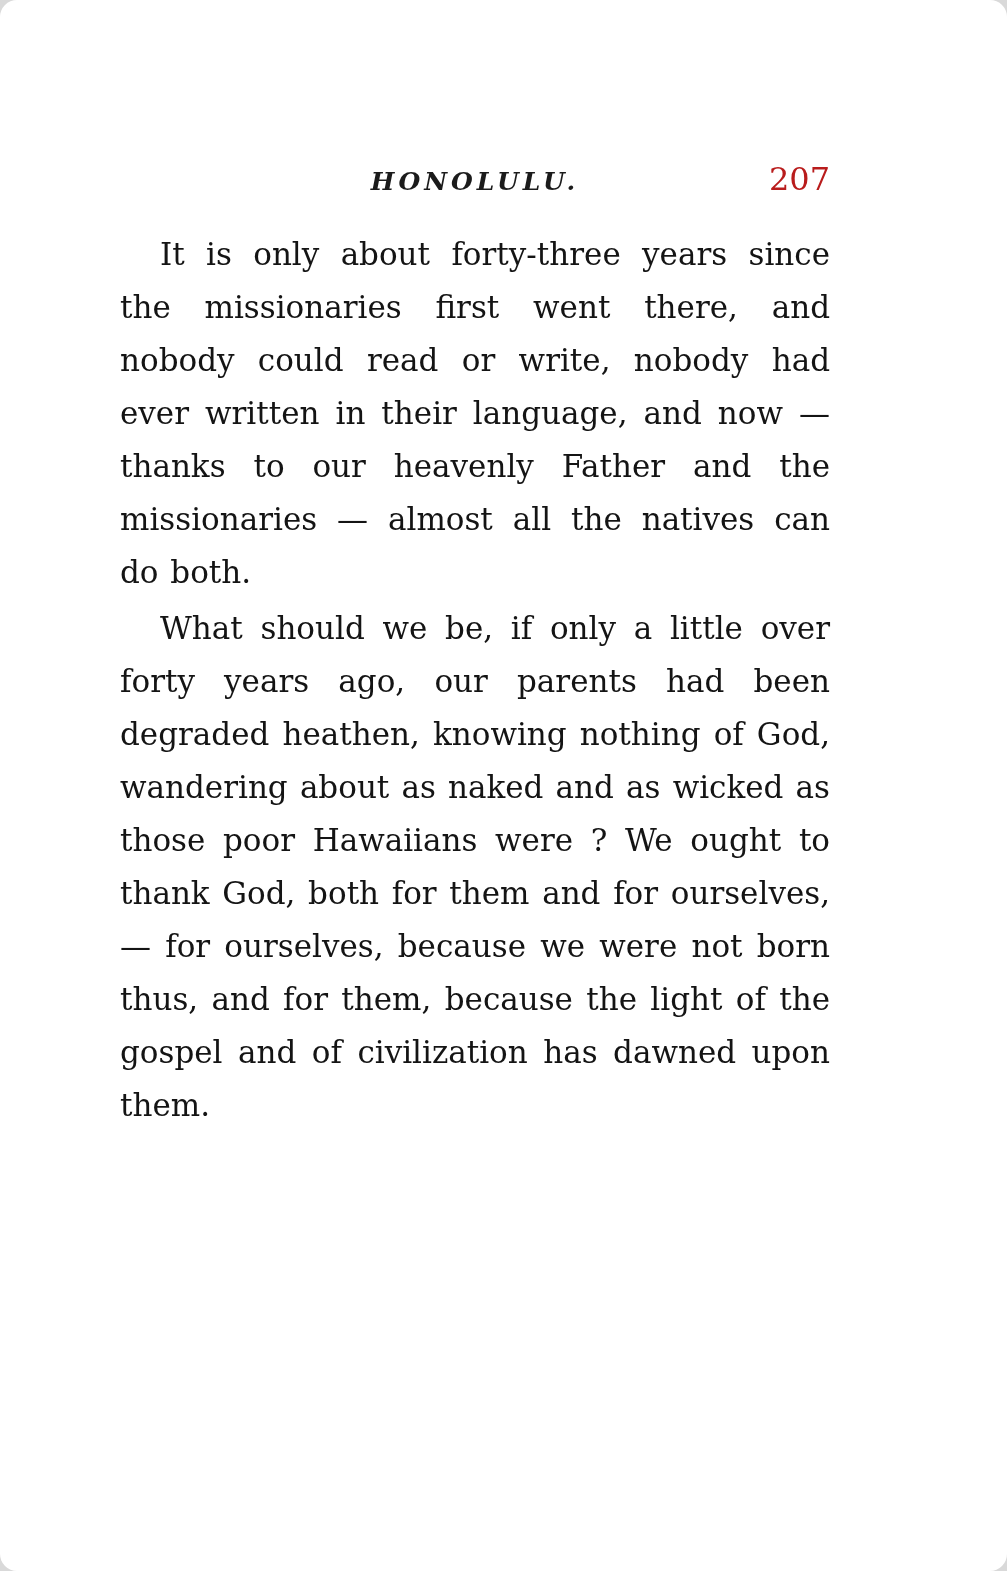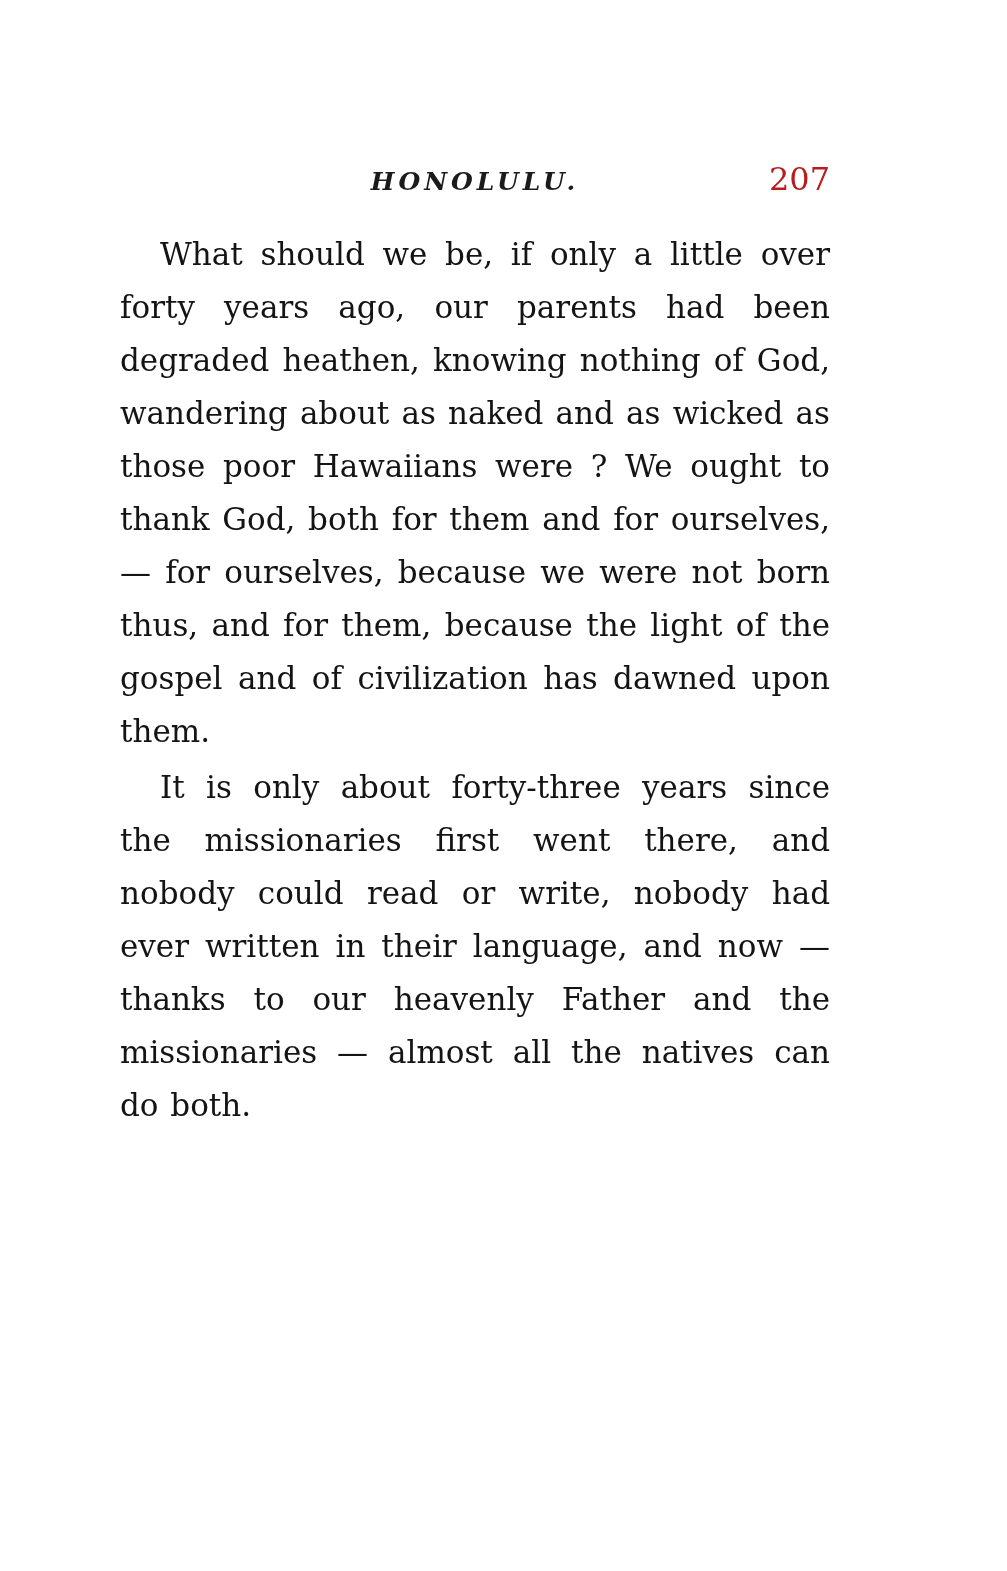--- a/index.html
+++ b/index.html
@@ -11,20 +11,21 @@
     position: relative;
     width: 1007px;
     height: 1571px;
     margin: 0 auto;
     background: #ffffff;
     box-sizing: border-box;
     padding: 160px 177px 0 120px;
     font-family: "DejaVu Serif", "Liberation Serif", serif;
     color: #151515;
     overflow: hidden;
+    border-radius: 17px;
   }
   .running-head {
     display: grid;
     grid-template-columns: 1fr auto 1fr;
     align-items: baseline;
     margin-bottom: 30px;
   }
   .head-spacer {
     grid-column: 1;
   }
@@ -57,17 +58,17 @@
 
 <div class="page">
 
   <header class="running-head">
     <span class="head-spacer"></span>
     <span class="head-title">HONOLULU.</span>
     <span class="head-number">207</span>
   </header>
 
   <main class="body-text">
+    <p>It is only about forty-three years since the missionaries first went there, and nobody could read or write, nobody had ever written in their language, and now — thanks to our heavenly Father and the missionaries — almost all the natives can do both.</p>
     <p>What should we be, if only a little over forty years ago, our parents had been degraded heathen, knowing nothing of God, wandering about as naked and as wicked as those poor Hawaiians were ?  We ought to thank God, both for them and for ourselves, — for ourselves, because we were not born thus, and for them, because the light of the gospel and of civilization has dawned upon them.</p>
-    <p>It is only about forty-three years since the missionaries first went there, and nobody could read or write, nobody had ever written in their language, and now — thanks to our heavenly Father and the missionaries — almost all the natives can do both.</p>
   </main>
 
 </div>
 
 </body></html>

